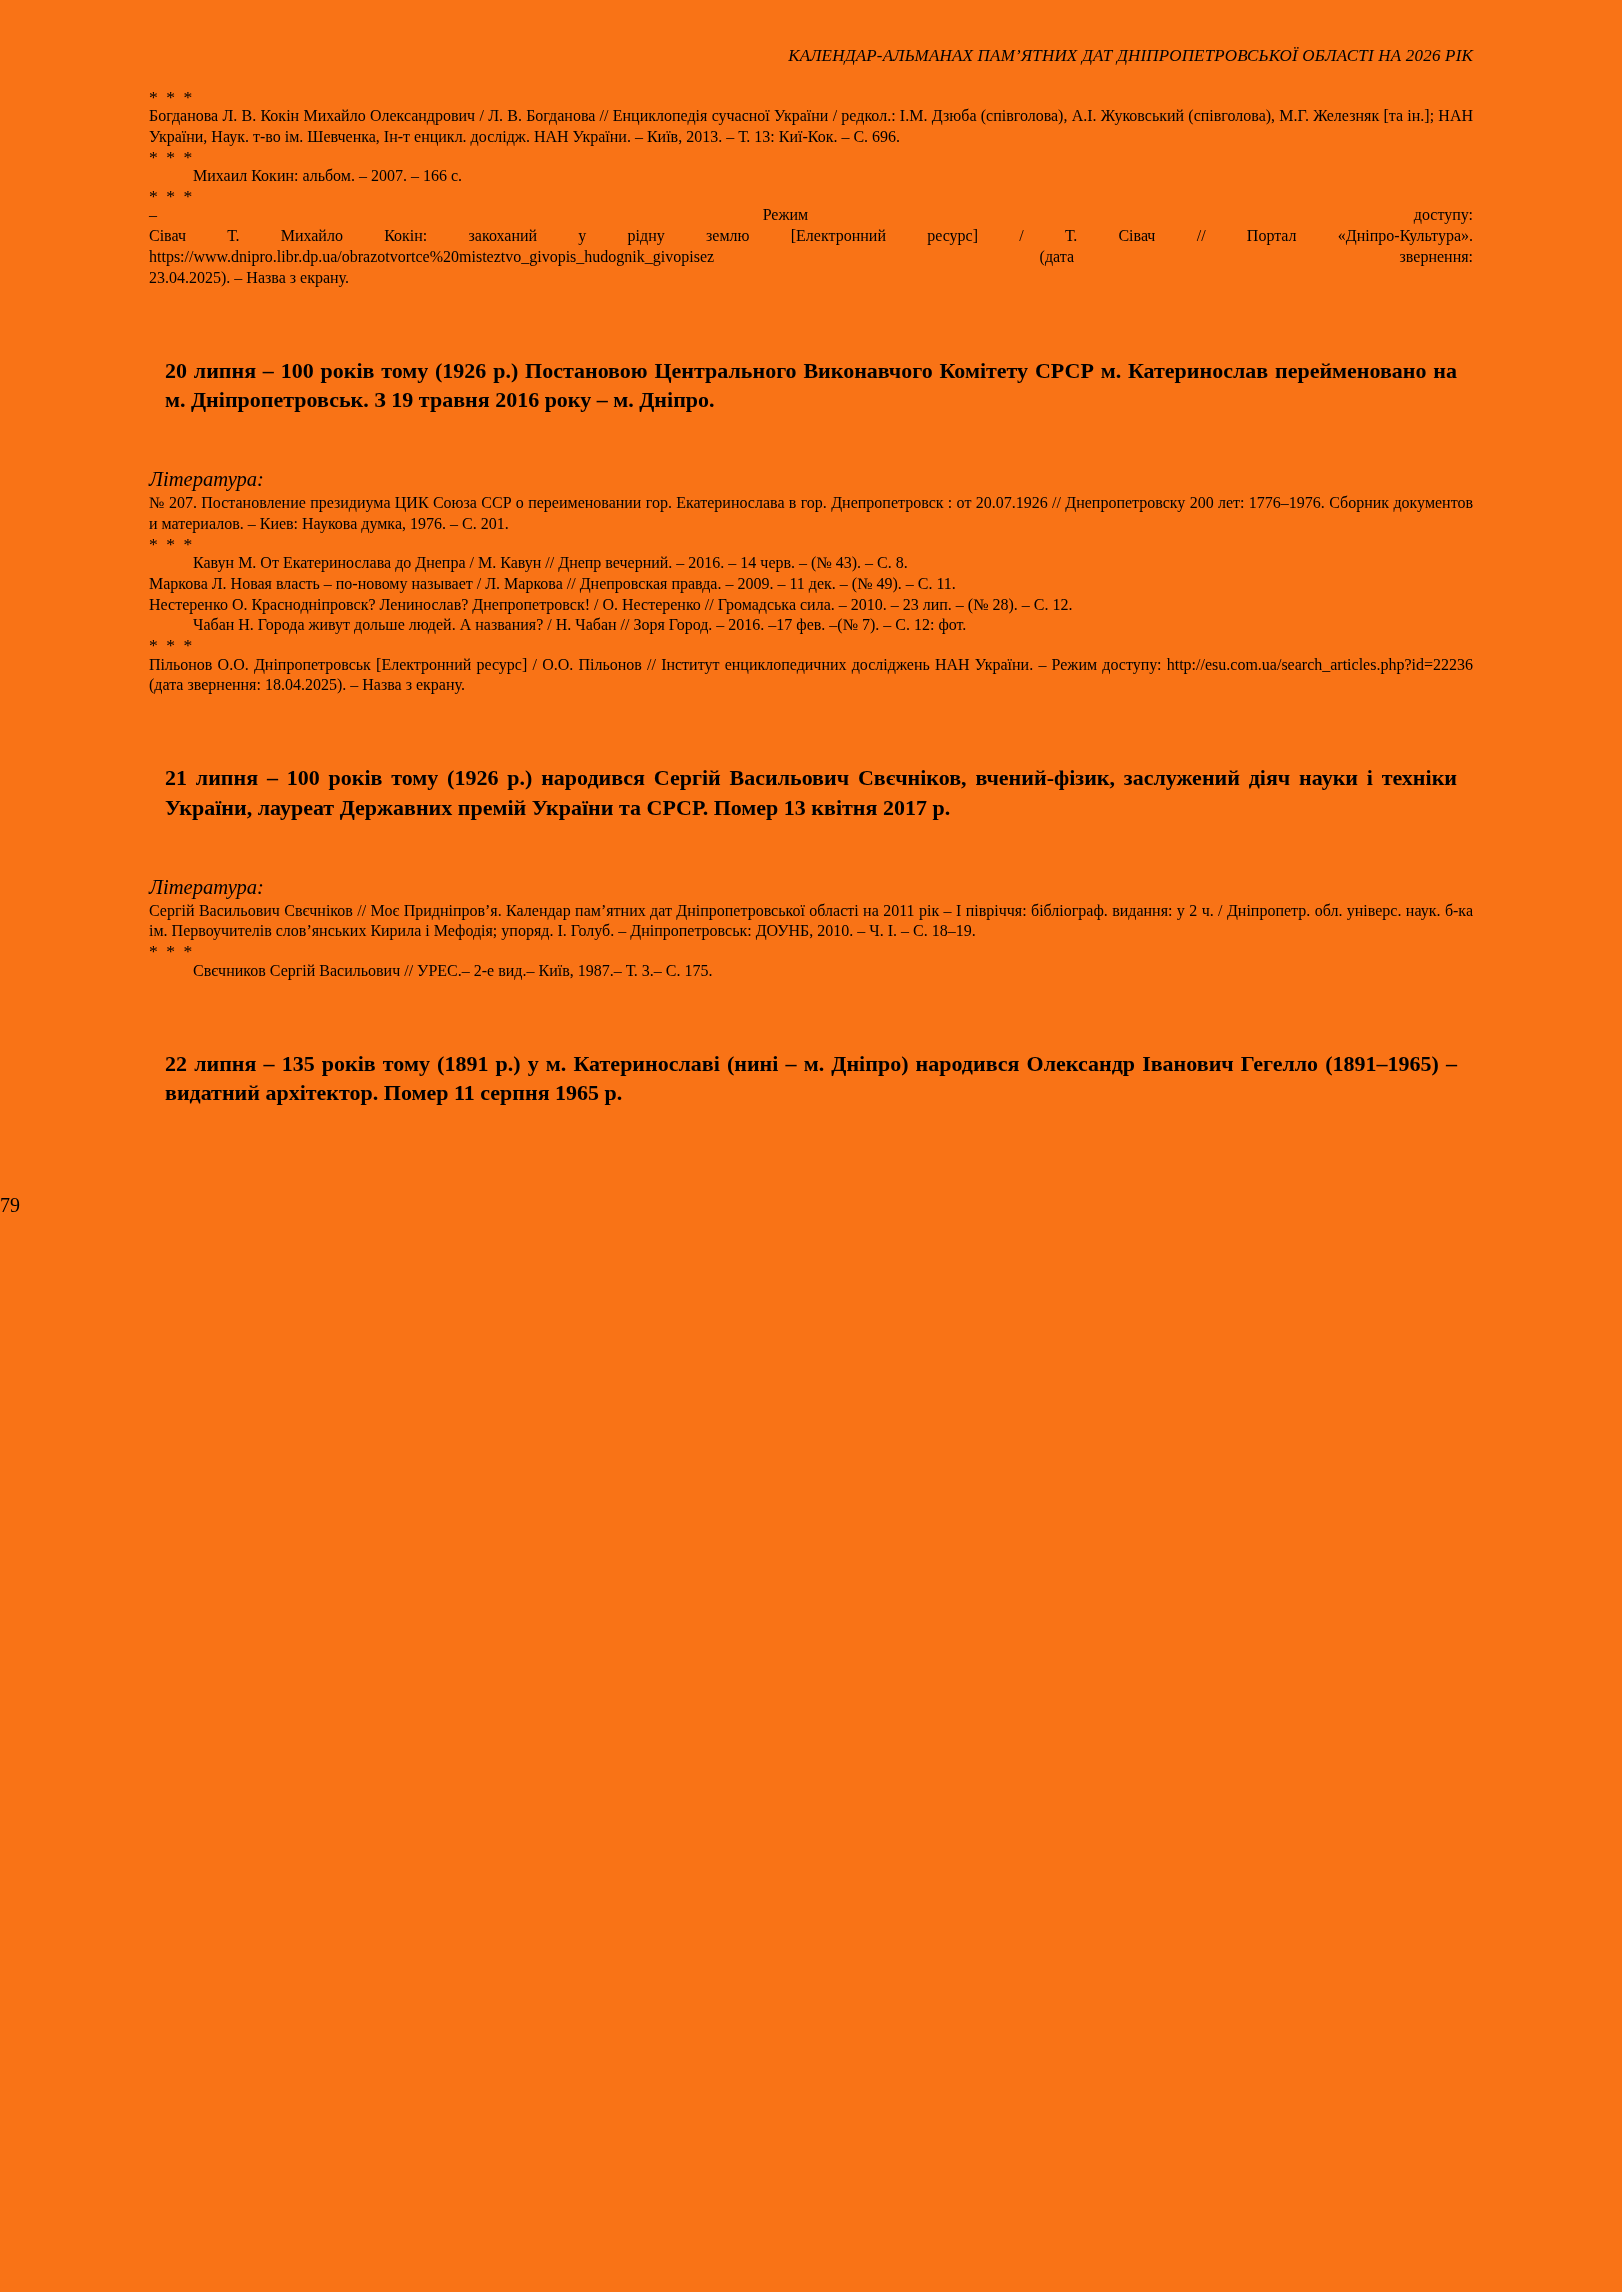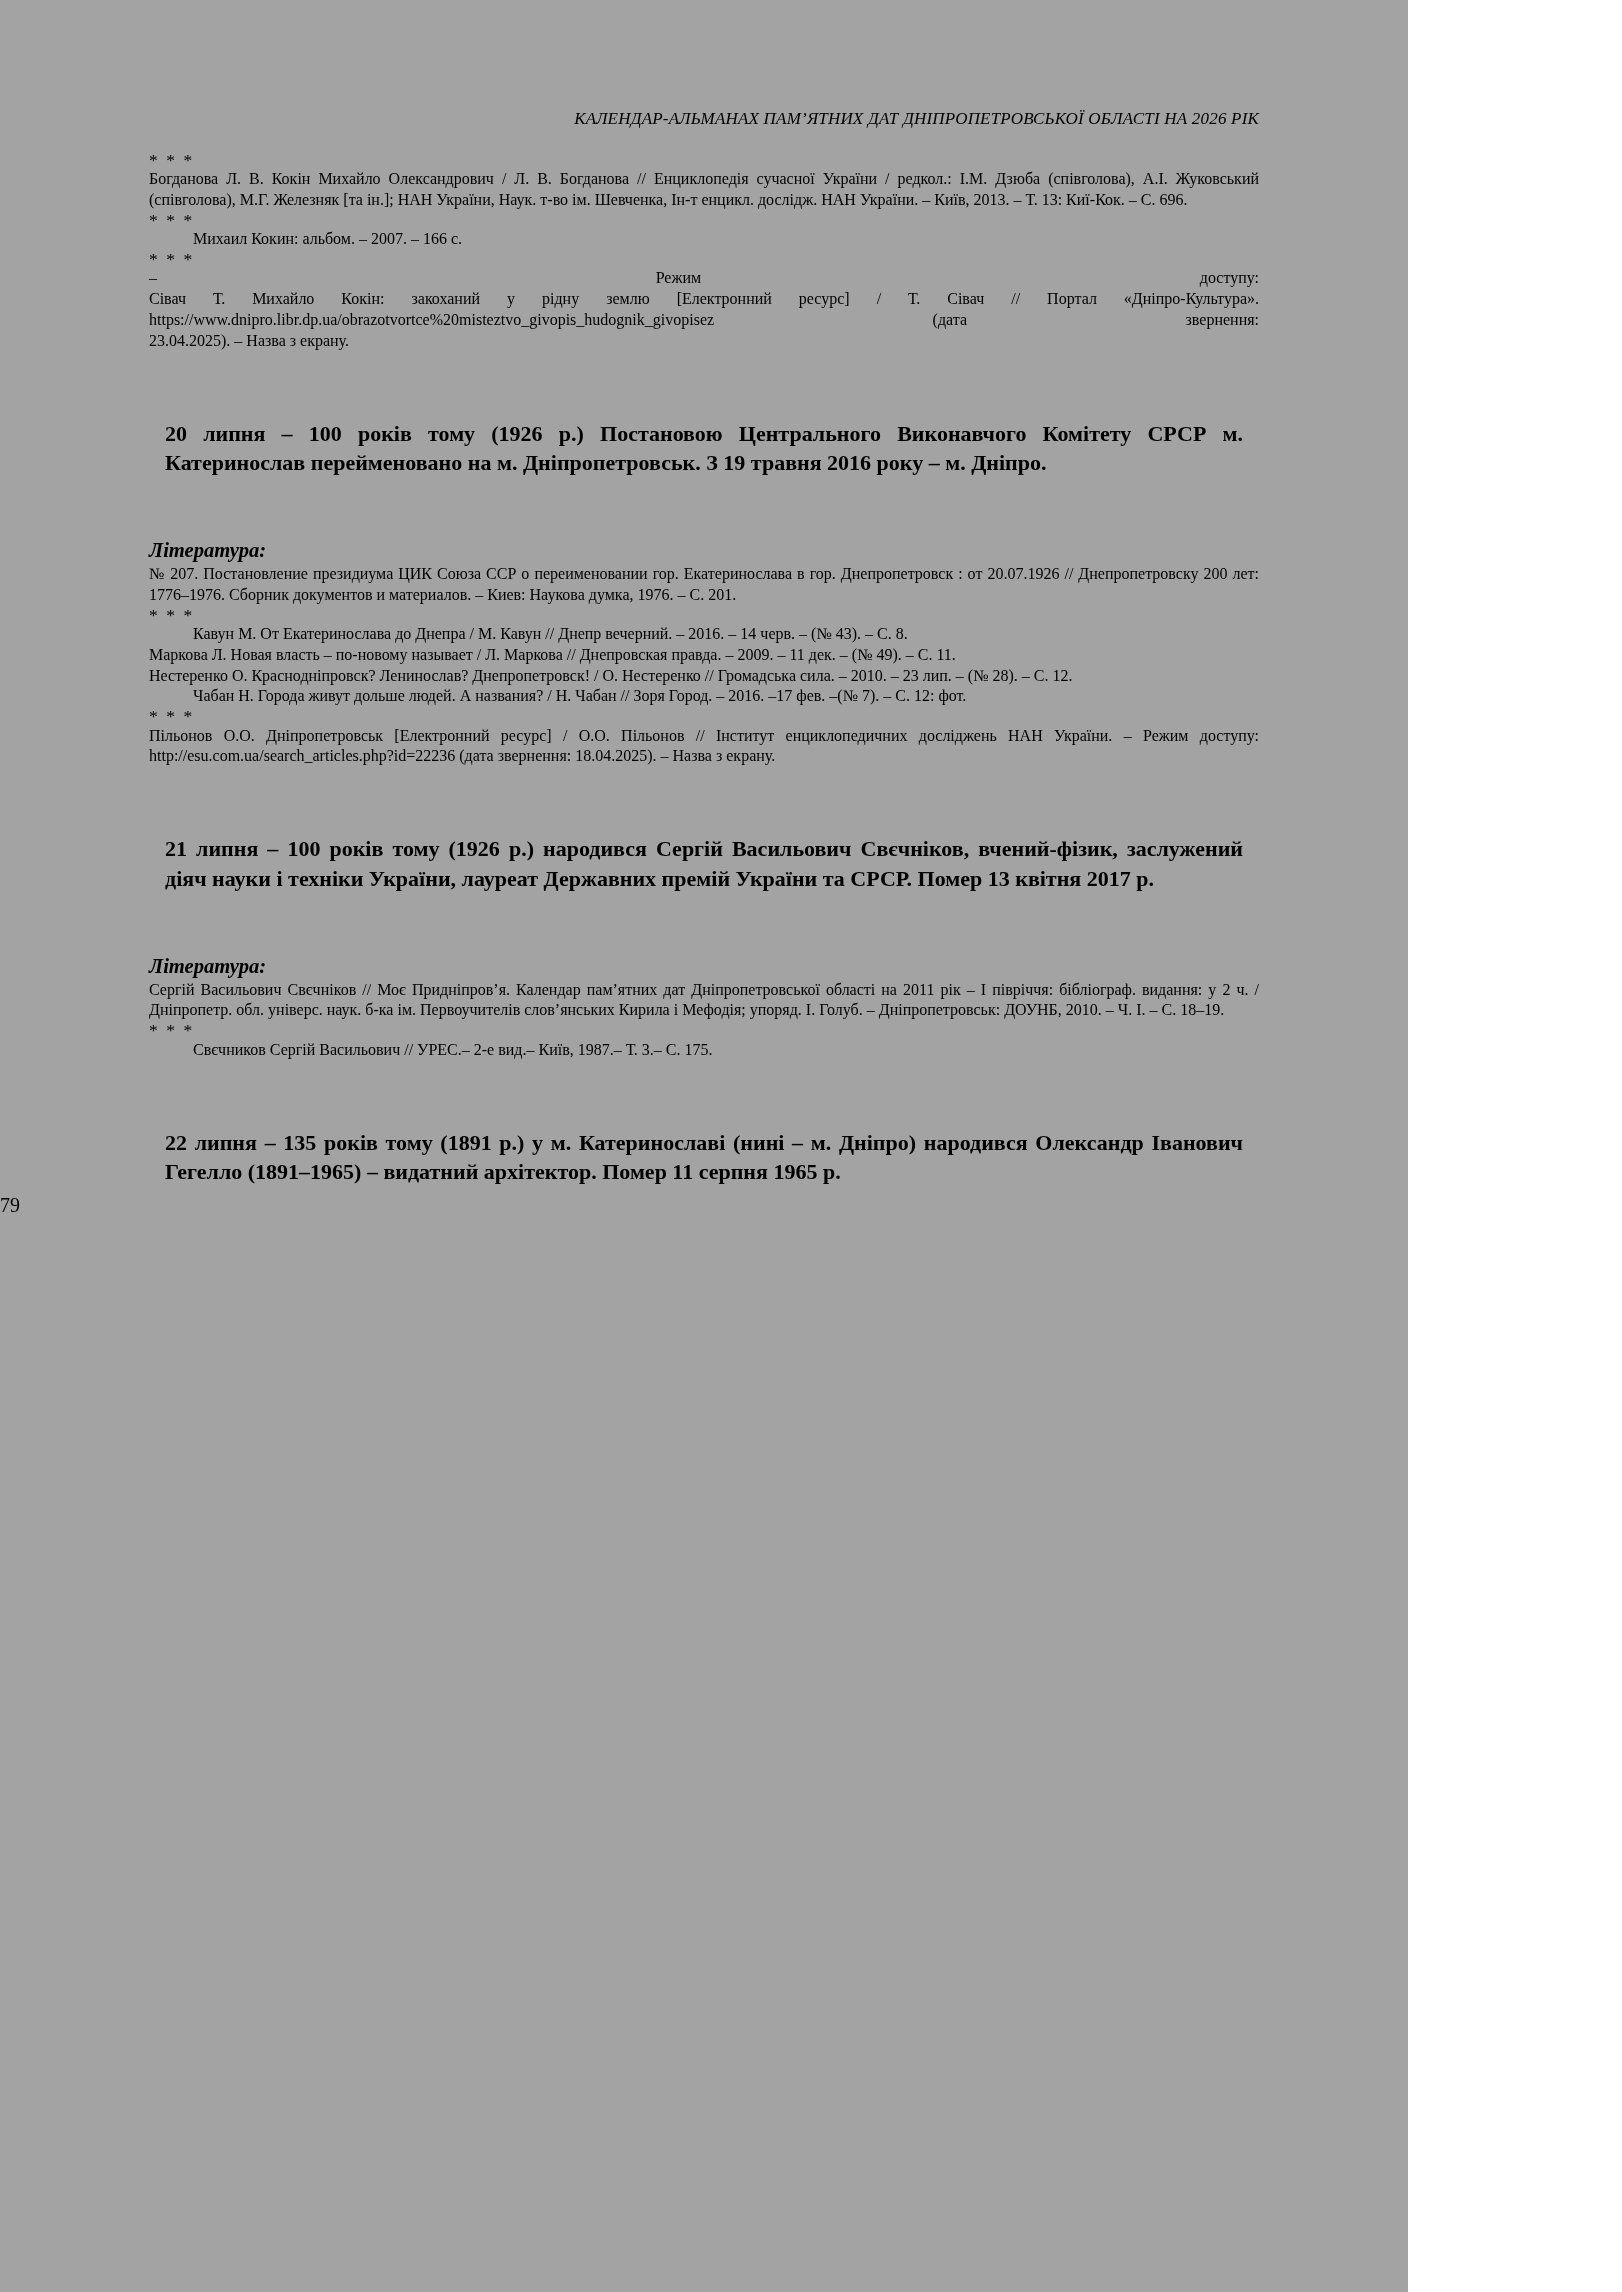--- a/index.html
+++ b/index.html
@@ -5,26 +5,26 @@
   html, body {
     margin: 0;
     padding: 0;
     background: #ffffff;
   }
   body {
     font-family: "Liberation Serif", "DejaVu Serif", serif;
     color: #000000;
   }
   .page {
-    width: 1408px;
+    width: 1622px;
     height: 2293px;
     position: relative;
-    background: #a3a3a3;
+    background: #f97316;
     box-sizing: border-box;
-    padding: 109px 149px 0 149px;
+    padding: 46px 149px 0 149px;
     overflow: hidden;
   }
   .running-head {
     text-align: right;
     font-style: italic;
     font-size: 17px;
     letter-spacing: 0.2px;
     color: #000;
     margin-bottom: 21.6px;
   }
@@ -48,23 +48,23 @@
   }
   .entry-head {
     font-weight: bold;
     font-size: 22px;
     line-height: 1.35;
     text-align: justify;
     margin: 16px;
   }
   .lit-label {
     font-style: italic;
-    font-weight: bold;
+    font-weight: normal;
     font-size: 20.6px;
-    margin: 16px 0 2px 0;
+    margin: 8px 0 2px 0;
   }
   .gap-lg { height: 51px; }
   .gap-md { height: 29px; }
   .pagenum {
     position: absolute;
     left: 0;
     right: 0;
     top: 1194px;
     text-align: left;
     font-size: 20px;

